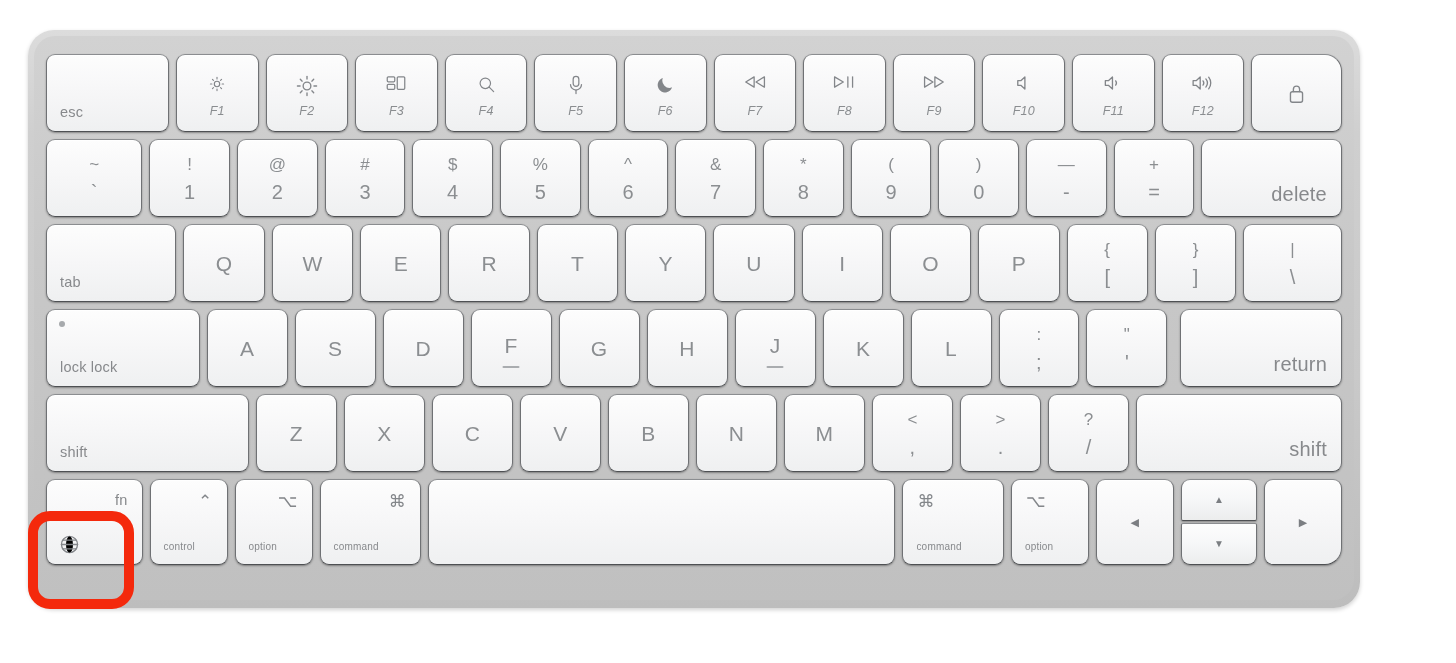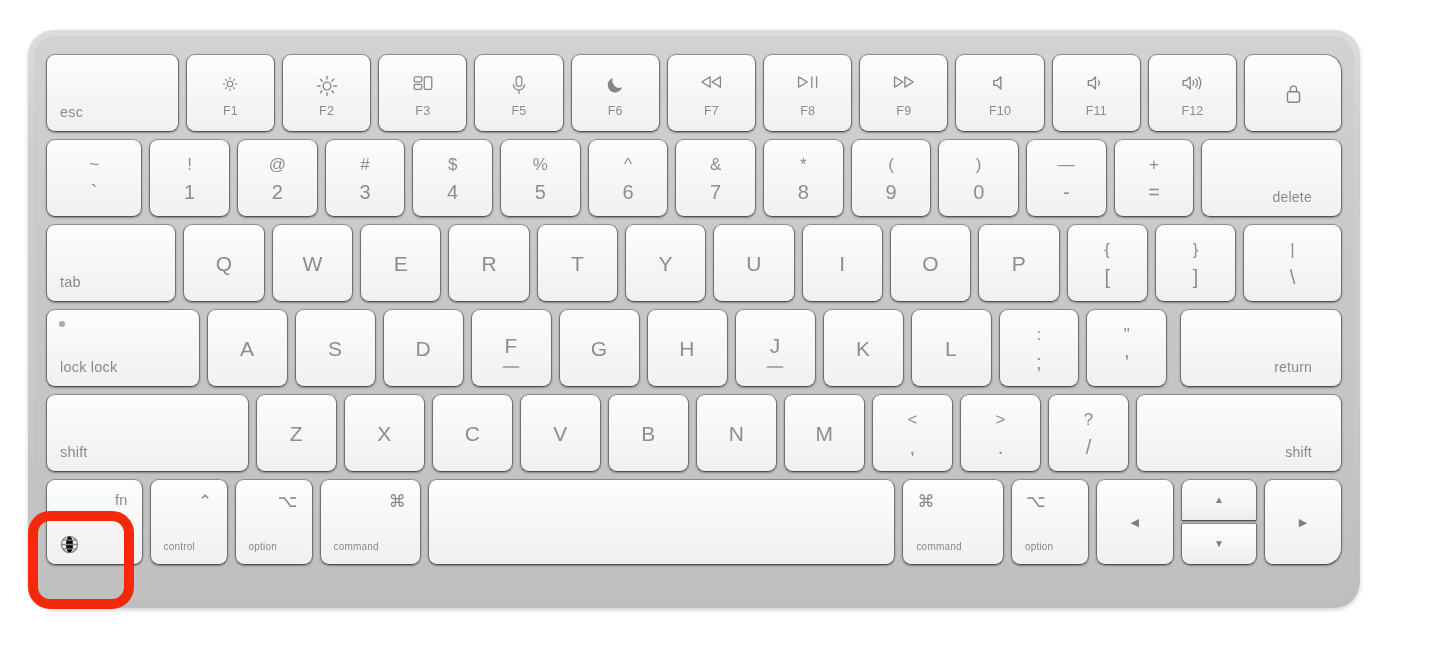--- a/index.html
+++ b/index.html
@@ -106,23 +106,23 @@
     font-size: 20px;
     color: #8b8e91;
   }
   .word-bl {
     left: 13px;
     bottom: 12px;
     font-size: 14.5px;
     color: #87898c;
   }
   .word-br {
-    right: 29px;
+    right: 14px;
     bottom: 12px;
-    font-size: 14px;
+    font-size: 20px;
     color: #87898c;
   }
   .mod-sym-tr {
     right: 14px;
     top: 13px;
     font-size: 17px;
     color: #83868a;
   }
   .mod-sym-tl {
     left: 14px;
@@ -162,21 +162,21 @@
     left: 12px;
     top: 11px;
     width: 6px;
     height: 6px;
     border-radius: 50%;
     background: #a7aaad;
   }
 
   
   .w-esc     { flex-grow: 1.50; }
-  .w-f       { flex-grow: 1.00; }
+  .w-f       { flex-grow: 1.00; font-style: italic; }
   .w-lock    { flex-grow: 1.10; }
   .w-tilde   { flex-grow: 1.20; }
   .w-num     { flex-grow: 1.00; }
   .w-delete  { flex-grow: 1.76; }
   .w-tab     { flex-grow: 1.62; }
   .w-alpha   { flex-grow: 1.00; }
   .w-backsl  { flex-grow: 1.22; }
   .w-caps    { flex-grow: 1.92; }
   .w-return  { flex-grow: 2.02; margin-left: 6px; }
   .w-lshift  { flex-grow: 2.54; }
@@ -311,20 +311,29 @@
         <span class="icon-slot">
           <svg class="icn" width="20" height="16" viewBox="0 0 24 18">
             <rect x="1.5" y="1.5" width="9" height="6" rx="1.3"></rect>
             <rect x="1.5" y="10.5" width="9" height="6" rx="1.3"></rect>
             <rect x="13.5" y="1.5" width="9" height="15" rx="1.3"></rect>
           </svg>
         </span>
         <span class="lbl fn-name">F3</span>
       </div>
 
+      <div class="key w-f">
+        <span class="icon-slot">
+          <svg class="icn" width="19" height="19" viewBox="0 0 24 24">
+            <circle cx="10.5" cy="10.5" r="6.6"></circle>
+            <line x1="15.4" y1="15.4" x2="21" y2="21"></line>
+          </svg>
+        </span>
+        <span class="lbl fn-name">F4</span>
+      </div>
 
       <div class="key w-f">
         <span class="icon-slot">
           <svg class="icn" width="18" height="20" viewBox="0 0 20 24">
             <rect x="6.6" y="1.6" width="6.8" height="12" rx="3.4"></rect>
             <path d="M3.4 11.4a6.6 6.6 0 0 0 13.2 0"></path>
             <line x1="10" y1="18" x2="10" y2="22.2"></line>
           </svg>
         </span>
         <span class="lbl fn-name">F5</span>

